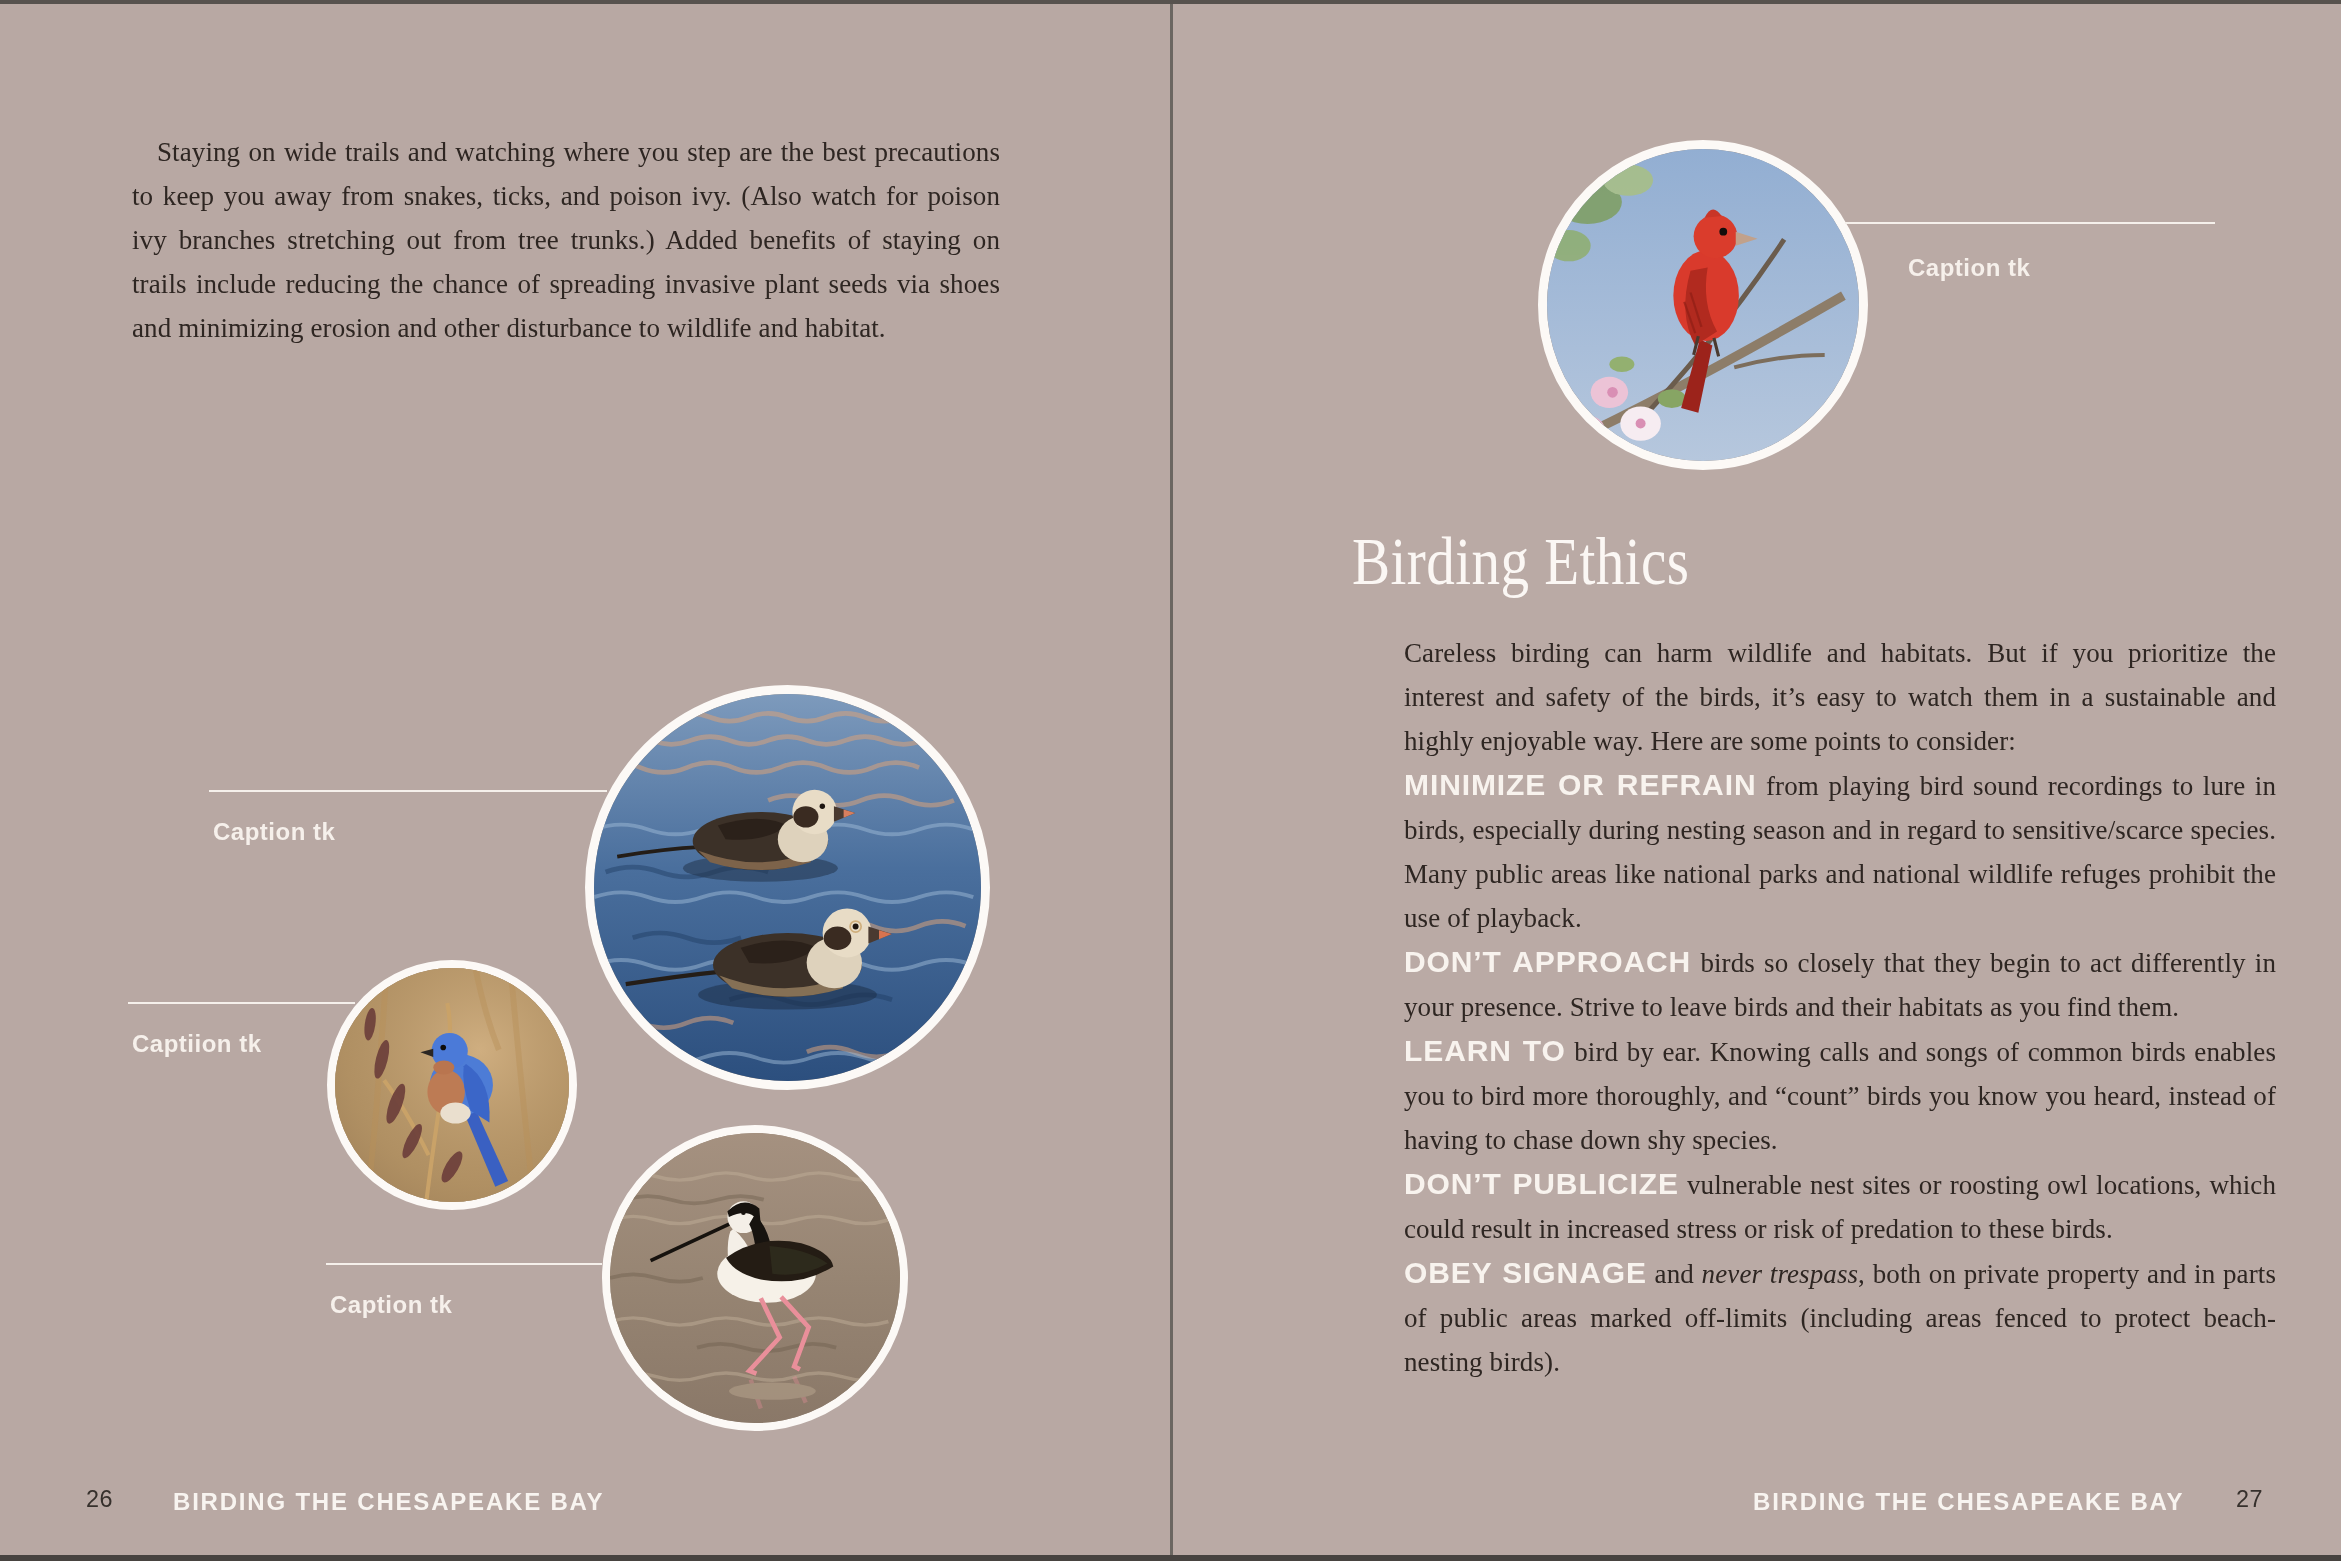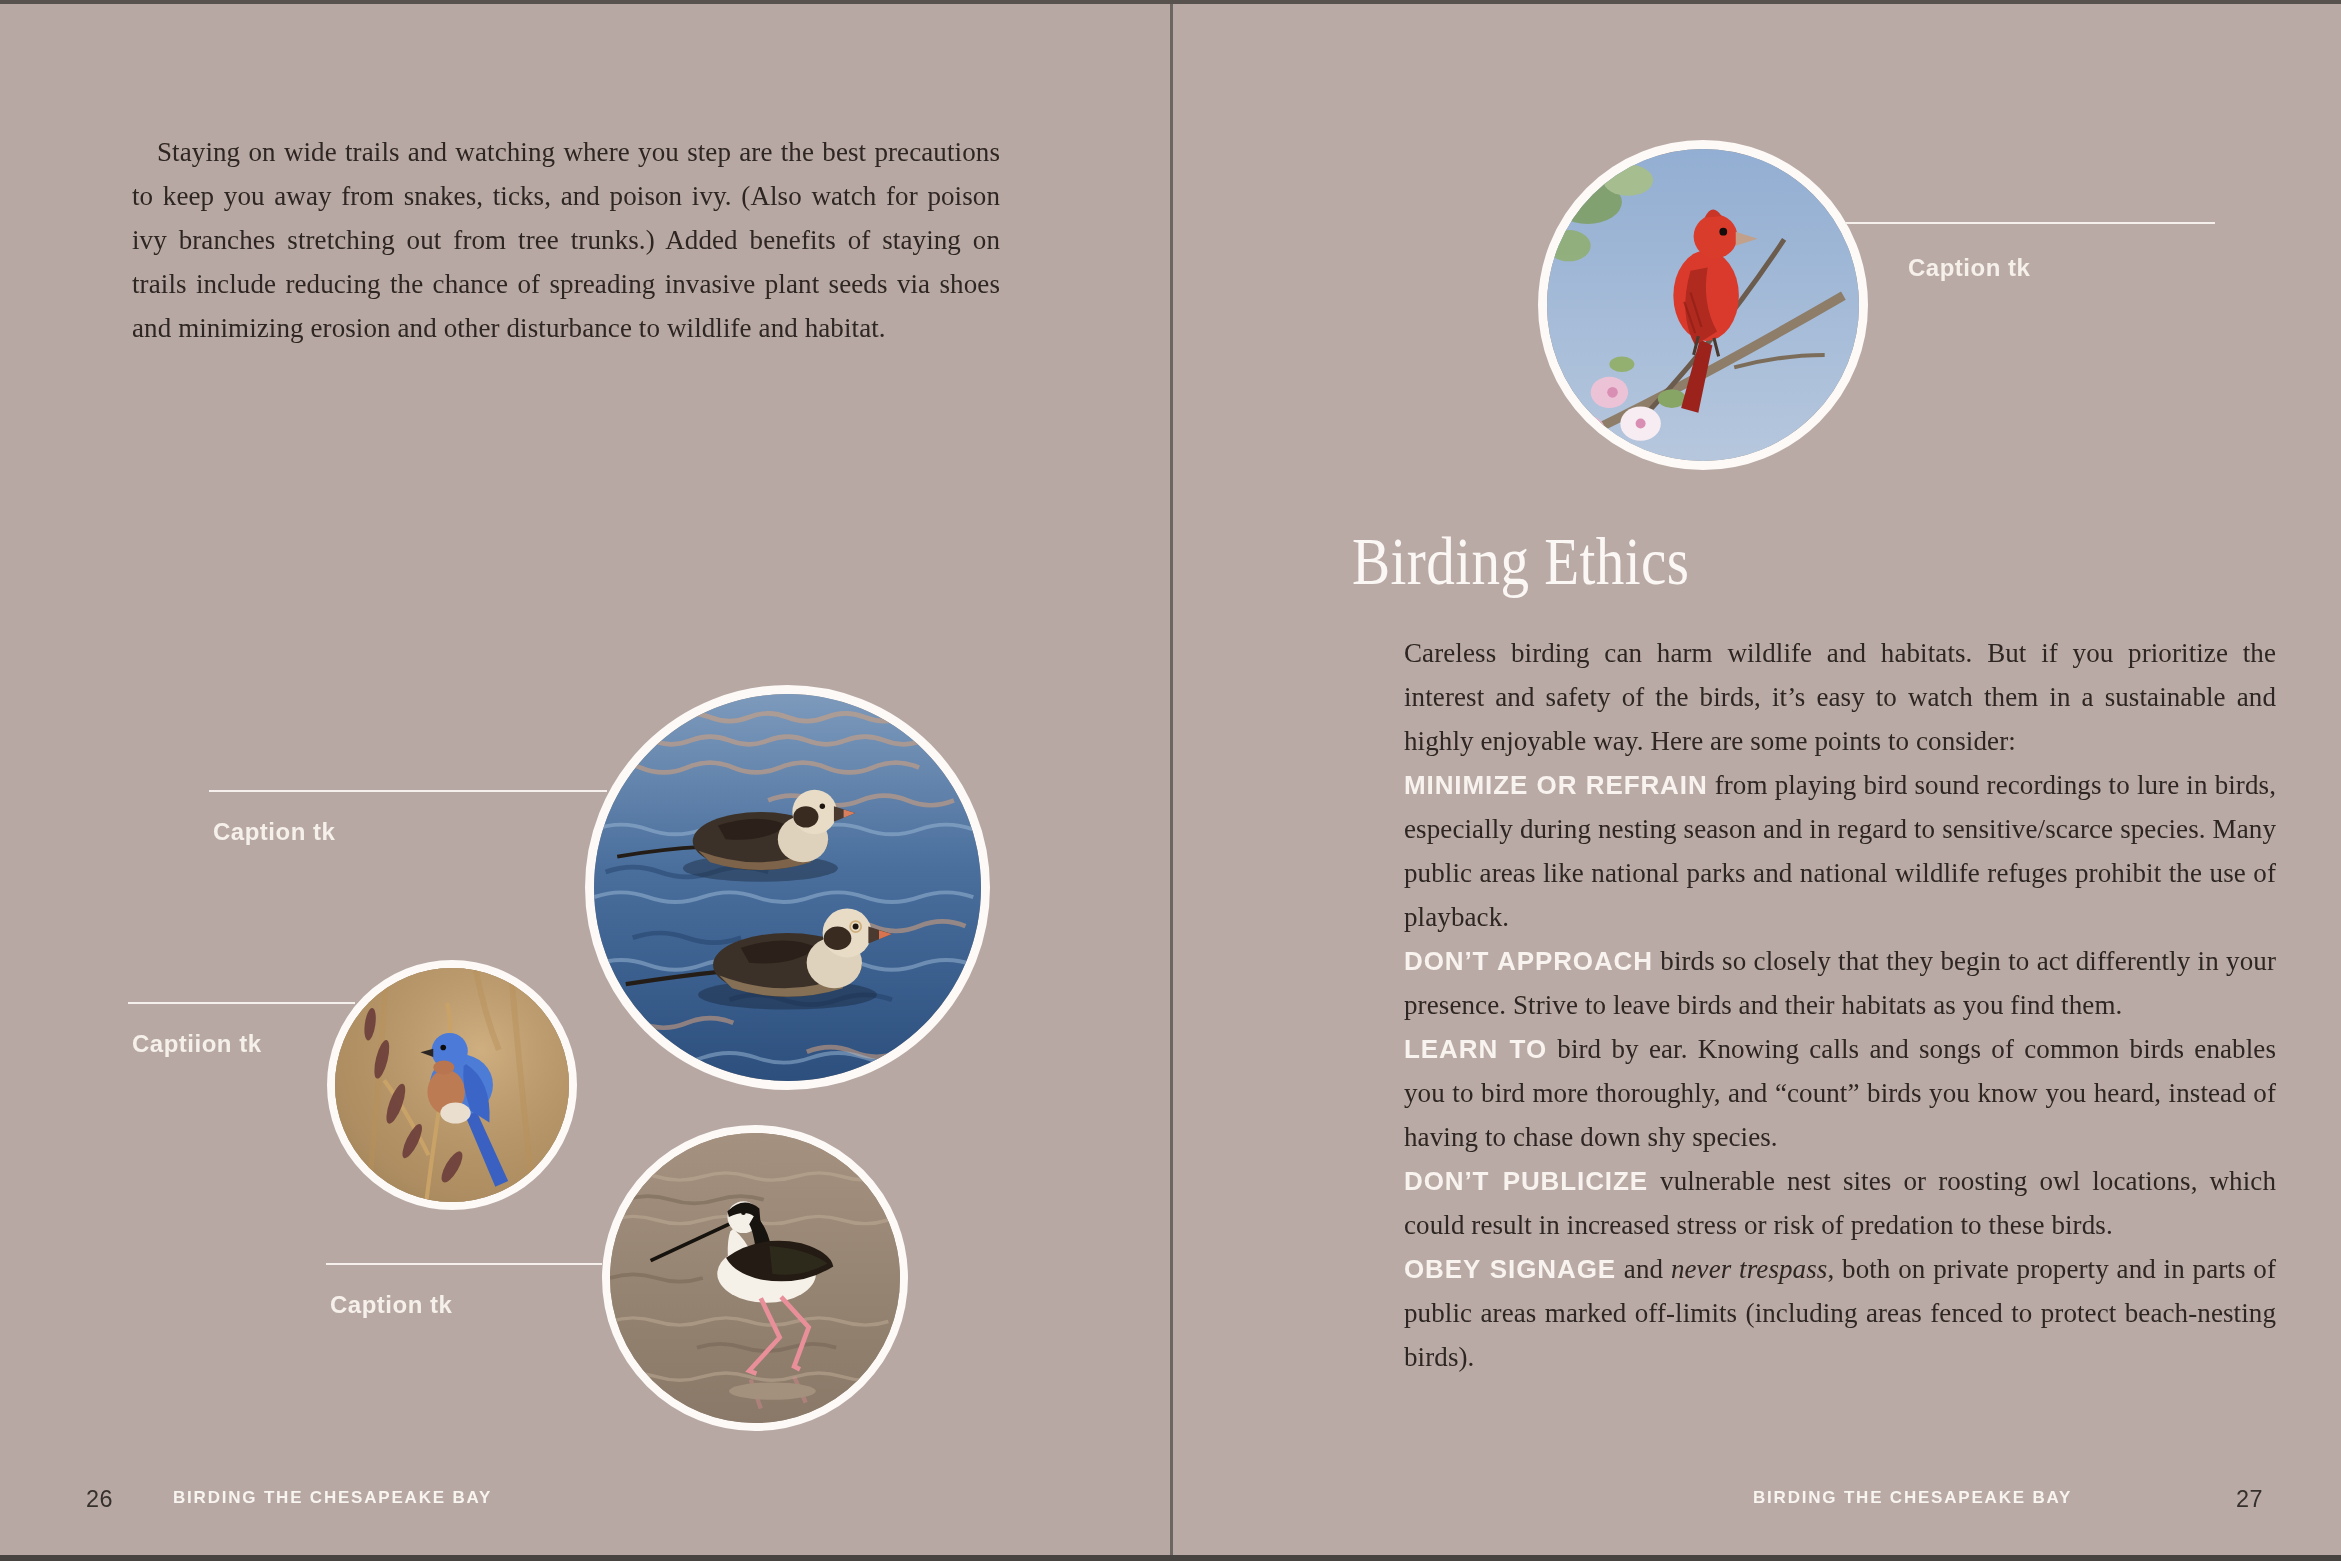--- a/index.html
+++ b/index.html
@@ -18,21 +18,21 @@
 
   
   .text-col{position:absolute;text-align:justify;color:#2e2622;
     font-size:27px;line-height:44px;letter-spacing:0.1px;}
   .text-col p{margin:0;}
   .indent{text-indent:25px;}
   .ethic{margin-top:13.5px;}
   #intro-para{margin-bottom:0;}
   .lead{
     font-family:"Liberation Sans", sans-serif;font-weight:700;
-    font-size:26px;letter-spacing:0.9px;color:#f8f3ee;
+    font-size:30px;letter-spacing:0.9px;color:#f8f3ee;
   }
   .em-italic{font-style:italic;}
 
   
   #ethics-heading{
     position:absolute;left:1352px;top:525px;
     color:#fbf7f4;font-size:68px;line-height:72px;font-weight:400;
     transform:scaleX(0.84);transform-origin:left top;letter-spacing:0.5px;
     white-space:nowrap;
   }
@@ -64,21 +64,21 @@
   #caption-stilt{left:330px;top:1291px;}
   #caption-tanager{left:1908px;top:254px;}
 
   
   .footer-num{
     position:absolute;top:1486px;font-family:"Liberation Sans", sans-serif;
     font-weight:500;font-size:23.4px;color:#36302c;letter-spacing:0.5px;
   }
   .footer-title{
     position:absolute;top:1488px;font-family:"Liberation Sans", sans-serif;
-    font-weight:700;font-size:17px;color:#f8f4f0;letter-spacing:1.8px;
+    font-weight:700;font-size:24px;color:#f8f4f0;letter-spacing:1.8px;
     white-space:nowrap;
   }
   #footer-num-left{left:86px;}
   #footer-title-left{left:173px;}
   #footer-title-right{left:1753px;}
   #footer-num-right{left:2236px;}
 </style>
 </head>
 <body>
 

